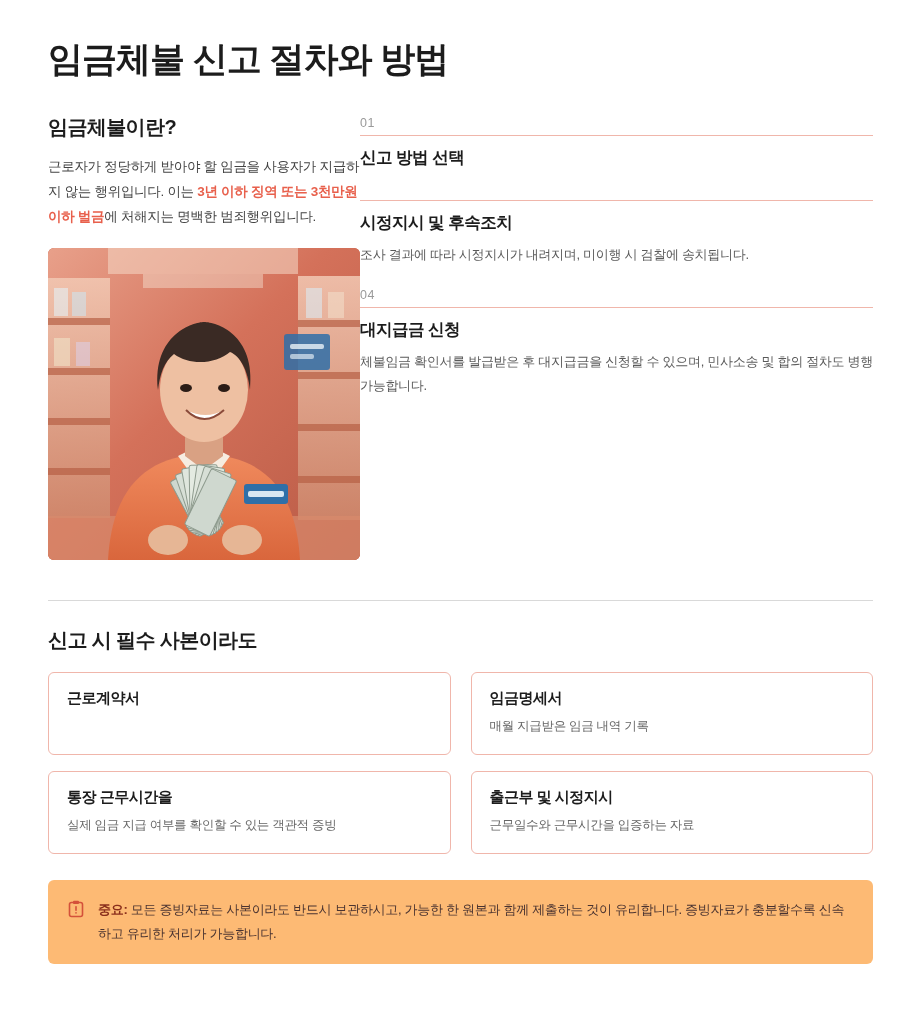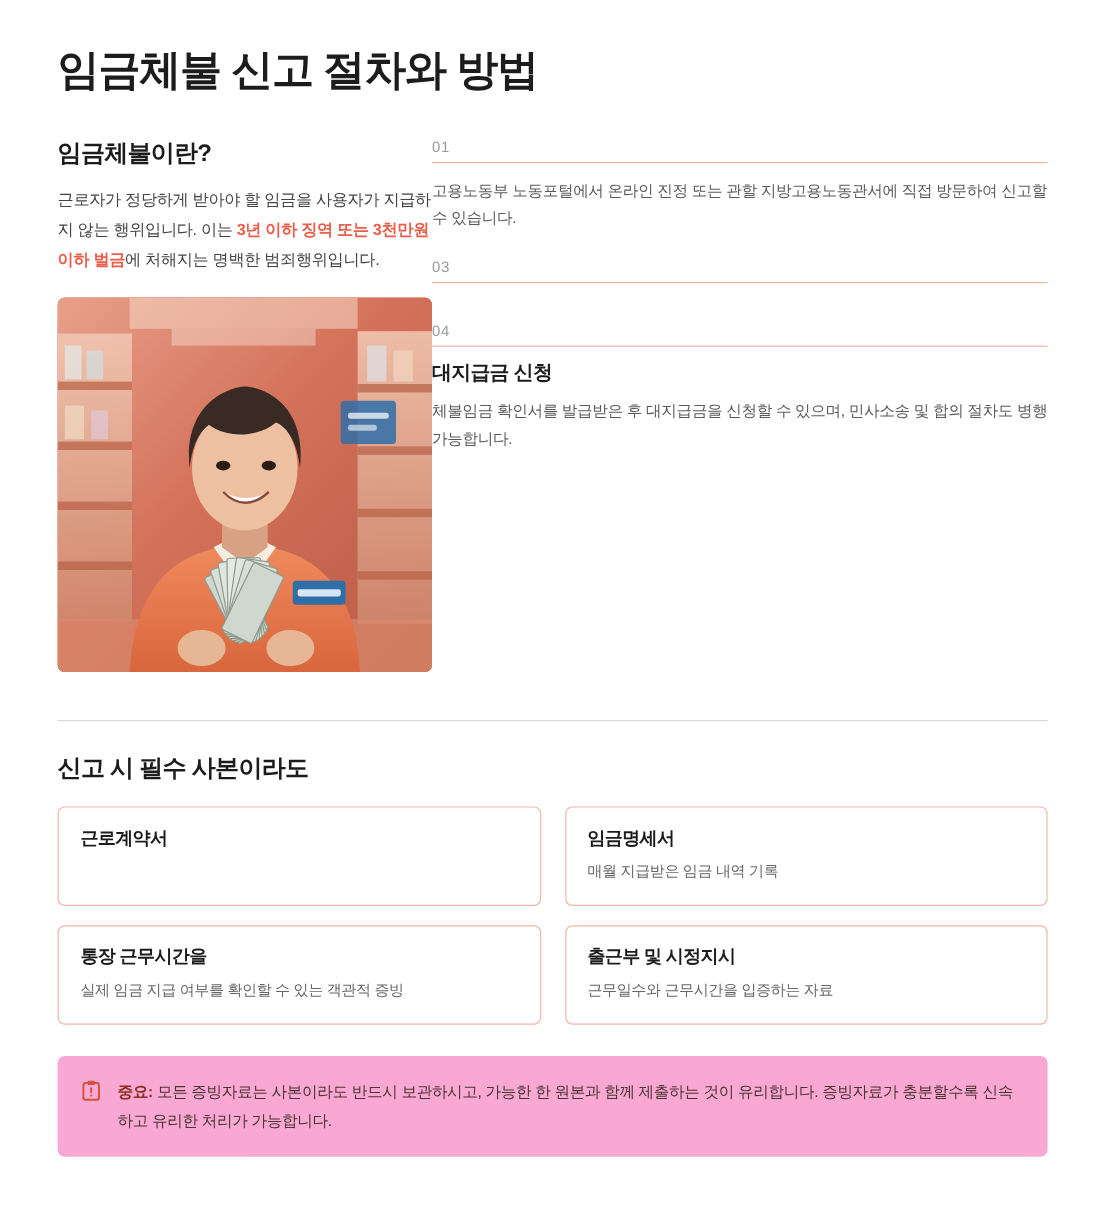--- a/index.html
+++ b/index.html
@@ -143,21 +143,21 @@
     font-size: 12.5px;
     color: #666;
     letter-spacing: -0.3px;
     line-height: 1.6;
     margin: 0;
   }
 
   
   .notice {
     margin-top: 26px;
-    background: #f9a8d4;
+    background: #fdba74;
     border-radius: 6px;
     padding: 18px 22px 18px 20px;
     display: flex;
     gap: 14px;
     align-items: flex-start;
   }
   .notice-icon {
     flex: 0 0 auto;
     margin-top: 2px;
     color: #d4513a;
@@ -281,27 +281,28 @@
           <ellipse cx="194" cy="292" rx="20" ry="15" fill="#e6b695"></ellipse>
         </svg>
       </div>
     </div>
 
     <div class="col-right">
 
       <div class="step">
         <div class="step-num">01</div>
         <hr class="step-rule">
-        <p class="step-desc">고용노동부 노동포털에서 온라인 진정 또는 관할 지방고용노동관서에 직접 방문하여 신고할 수 있습니다.</p>
+        <h3 class="step-title">신고 방법 선택</h3>
       </div>
 
 
       <div class="step">
-        <div class="step-num">03</div>
         <hr class="step-rule">
+        <h3 class="step-title">시정지시 및 후속조치</h3>
+        <p class="step-desc">조사 결과에 따라 시정지시가 내려지며, 미이행 시 검찰에 송치됩니다.</p>
       </div>
 
       <div class="step">
         <div class="step-num">04</div>
         <hr class="step-rule">
         <h3 class="step-title">대지급금 신청</h3>
         <p class="step-desc">체불임금 확인서를 발급받은 후 대지급금을 신청할 수 있으며, 민사소송 및 합의 절차도 병행 가능합니다.</p>
       </div>
 
     </div>

